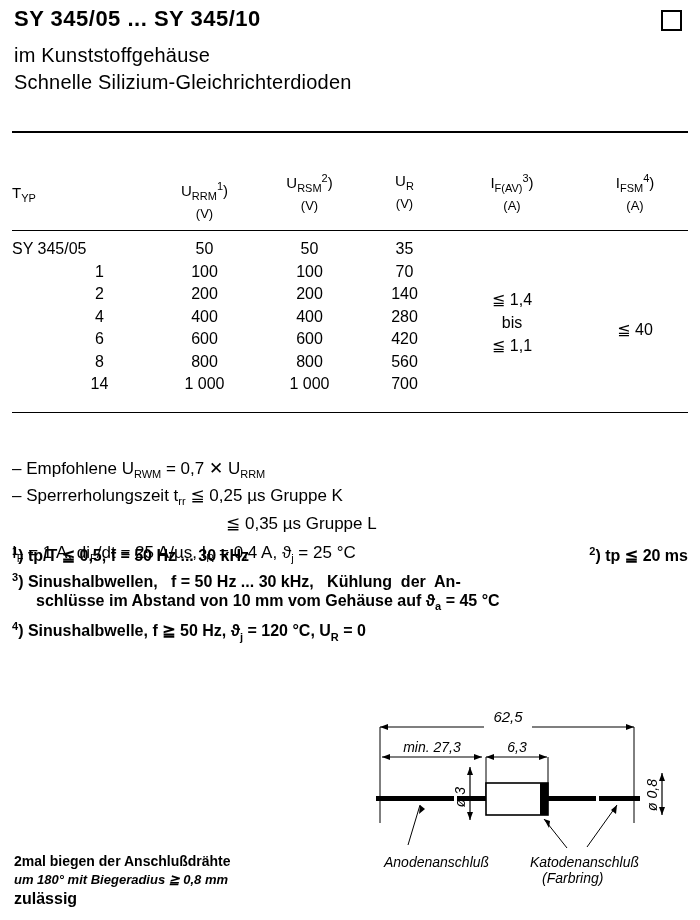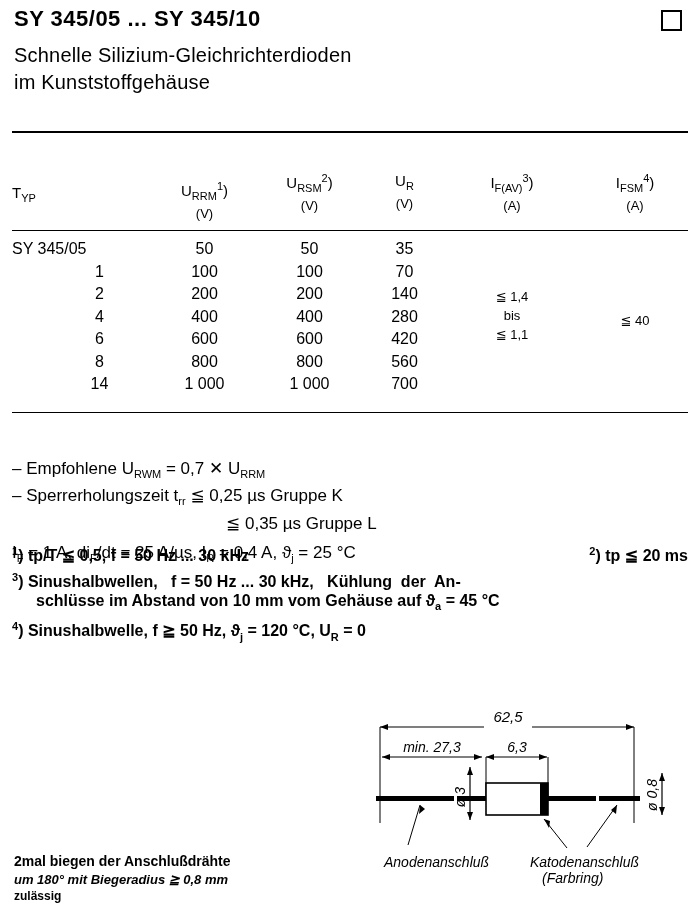--- a/index.html
+++ b/index.html
@@ -104,21 +104,21 @@
   .c-typ   { left: 0px;   width: 140px; }
   .c-urrm  { left: 140px; width: 105px; }
   .c-ursm  { left: 245px; width: 105px; }
   .c-ur    { left: 350px; width: 85px; }
   .c-ifav  { left: 445px; width: 110px; }
   .c-ifsm  { left: 570px; width: 106px; }
 
   .span-block {
     position: absolute;
     text-align: center;
-    font-size: 13px;
+    font-size: 16px;
     line-height: 1.45;
   }
 
   
   .notes {
     position: absolute;
     left: 12px; top: 430px;
     width: 676px;
     font-size: 17px;
     margin-top: 28px;
@@ -152,35 +152,35 @@
   }
   .bottom-note {
     position: absolute;
     left: 14px; top: 852px;
     width: 330px;
     font-size: 14px;
     font-weight: bold;
     line-height: 1.35;
   }
   .bottom-note .l2 { font-size: 13px; font-weight: bold; font-style: italic; }
-  .bottom-note .l3 { font-size: 12px; font-weight: bold; }
+  .bottom-note .l3 { font-size: 16px; font-weight: bold; }
 </style>
 </head>
 <body>
 
 <div class="page">
 
   <div class="title-row">
     <div class="doc-title">SY 345/05 ... SY 345/10</div>
     <div class="corner-square"></div>
   </div>
 
   <div class="subtitle">
+    <div>im Kunststoffgehäuse</div>
     <div>Schnelle Silizium-Gleichrichterdioden</div>
-    <div>im Kunststoffgehäuse</div>
   </div>
 
   <div class="rule" style="top:131px;"></div>
 
   <div class="table-head">
     <div class="typ-label">
       T<span class="sub">YP</span>
     </div>
 
     <div class="th c-urrm" style="top:10px;">
@@ -246,21 +246,21 @@
       <div class="cell c-ursm">1 000</div>
       <div class="cell c-ur">700</div>
     </div>
 
     <div class="span-block c-ifav" style="top:48px;">
       <div>≦ 1,4</div>
       <div>bis</div>
       <div>≦ 1,1</div>
     </div>
 
-    <div class="span-block c-ifsm" style="top:72px;">≦ 40</div>
+    <div class="span-block c-ifsm" style="top:78px;">≦ 40</div>
   </div>
 
   <div class="rule thin" style="top:412px;"></div>
 
   <div class="notes">
     <div class="note-line">
       – Empfohlene U<span class="sub">RWM</span> = 0,7 ✕ U<span class="sub">RRM</span>
     </div>
     <div class="note-line">
       – Sperrerholungszeit t<span class="sub">rr</span> ≦ 0,25 µs Gruppe K

